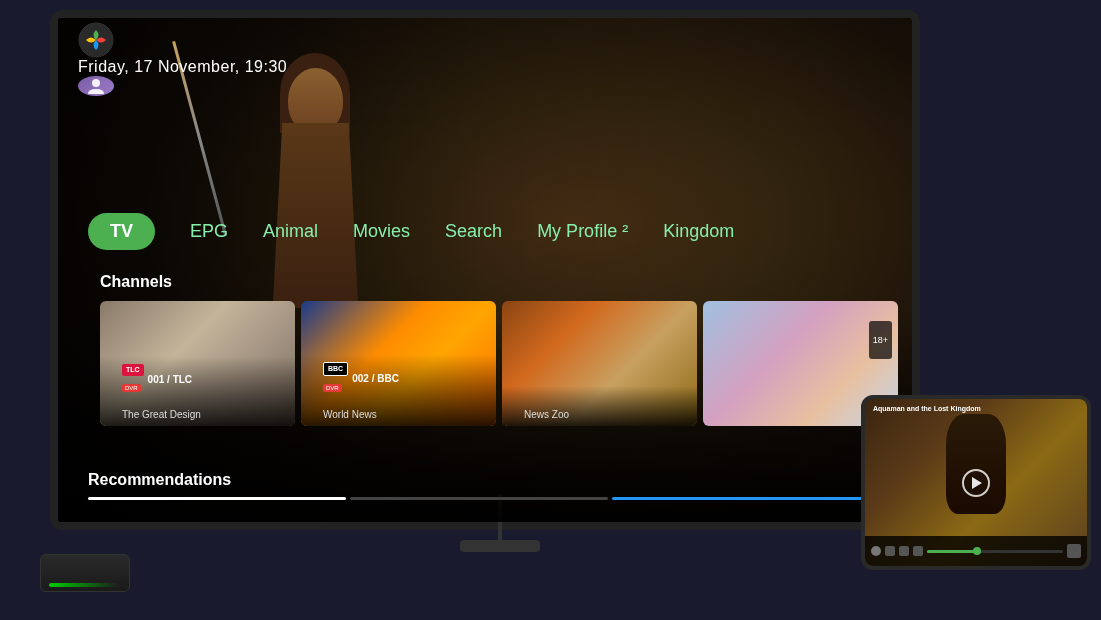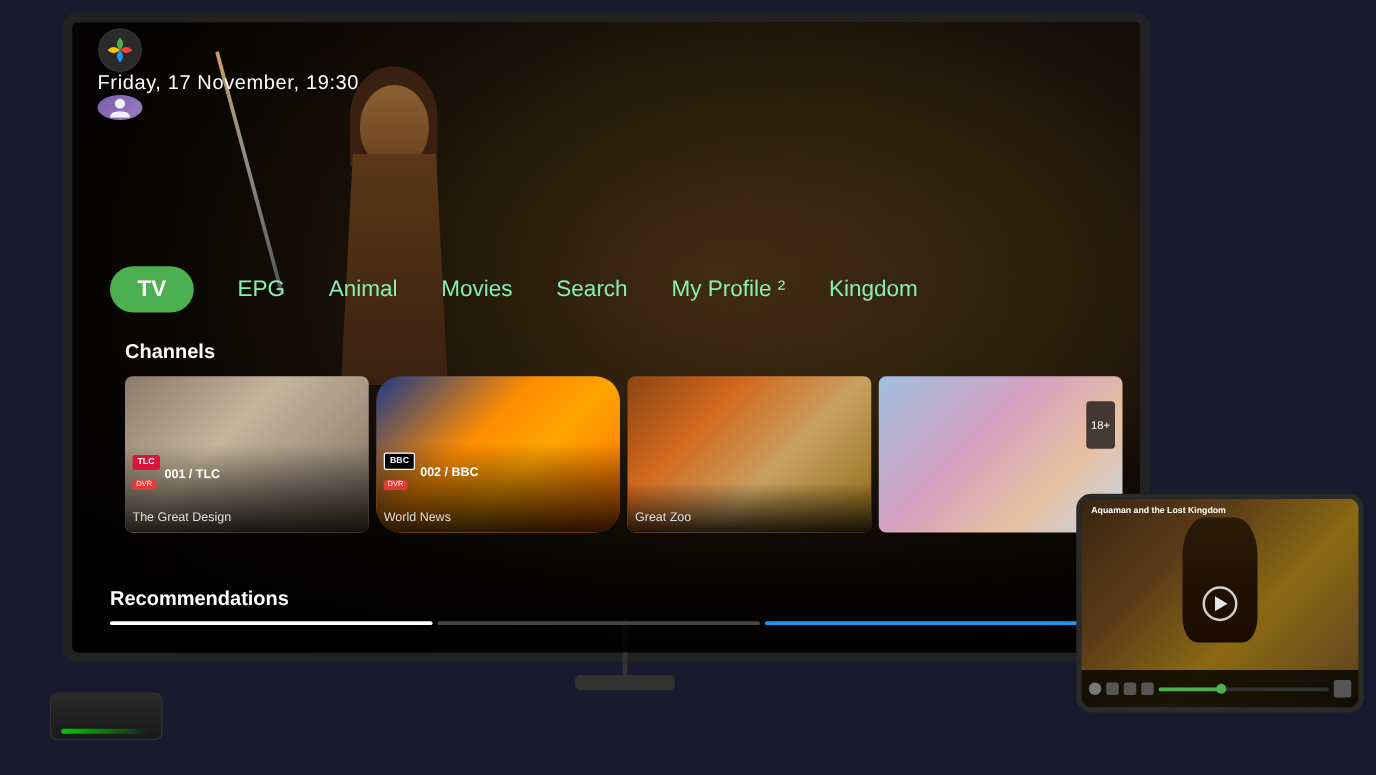--- a/index.html
+++ b/index.html
@@ -167,21 +167,20 @@
       background: #333;
       flex-shrink: 0;
     }
 
     .channel-card-1 {
       background: linear-gradient(135deg, #8a7a6a 0%, #c4b49a 40%, #a09080 70%, #7a6a5a 100%);
     }
 
     .channel-card-2 {
       background: linear-gradient(135deg, #1a3a8a 0%, #ff8c00 40%, #ffa500 60%, #ff6b00 100%);
-      border-radius: 20px;
     }
 
     .channel-card-3 {
       background: linear-gradient(135deg, #8B4513 0%, #D2691E 30%, #c8a060 60%, #8B6914 100%);
     }
 
     .channel-card-4 {
       background: linear-gradient(135deg, #a0c0e0 0%, #d4a0c0 40%, #e8c0a0 70%, #c4d4e8 100%);
       flex-grow: 1;
       min-width: 0;
@@ -196,21 +195,21 @@
       font-size: 9px;
       padding: 14px 4px;
       border-radius: 3px;
       margin-top: 14px;
     }
 
     .channel-info {
       position: absolute;
       bottom: 0; left: 0; right: 0;
       background: linear-gradient(transparent, rgba(0,0,0,0.85));
-      padding: 8px 6px 6px;
+      padding: 8px 22px 6px;
     }
 
     .channel-num-name {
       display: flex;
       align-items: center;
       gap: 4px;
       margin-bottom: 3px;
     }
 
     .channel-logo {
@@ -562,21 +561,21 @@
                 <div class="dvr-badge">DVR</div>
               </div>
               <span class="ch-number">002 / BBC</span>
             </div>
             <div class="channel-program">World News</div>
           </div>
         </div>
 
         <div class="channel-card channel-card-3">
           <div class="channel-info">
-            <div class="channel-program">Great Zoo</div>
+            <div class="channel-program">News Zoo</div>
           </div>
         </div>
 
         <div class="channel-card channel-card-4">
           <div class="channel-badge">18+</div>
         </div>
 
       </div>
     </div>
 

